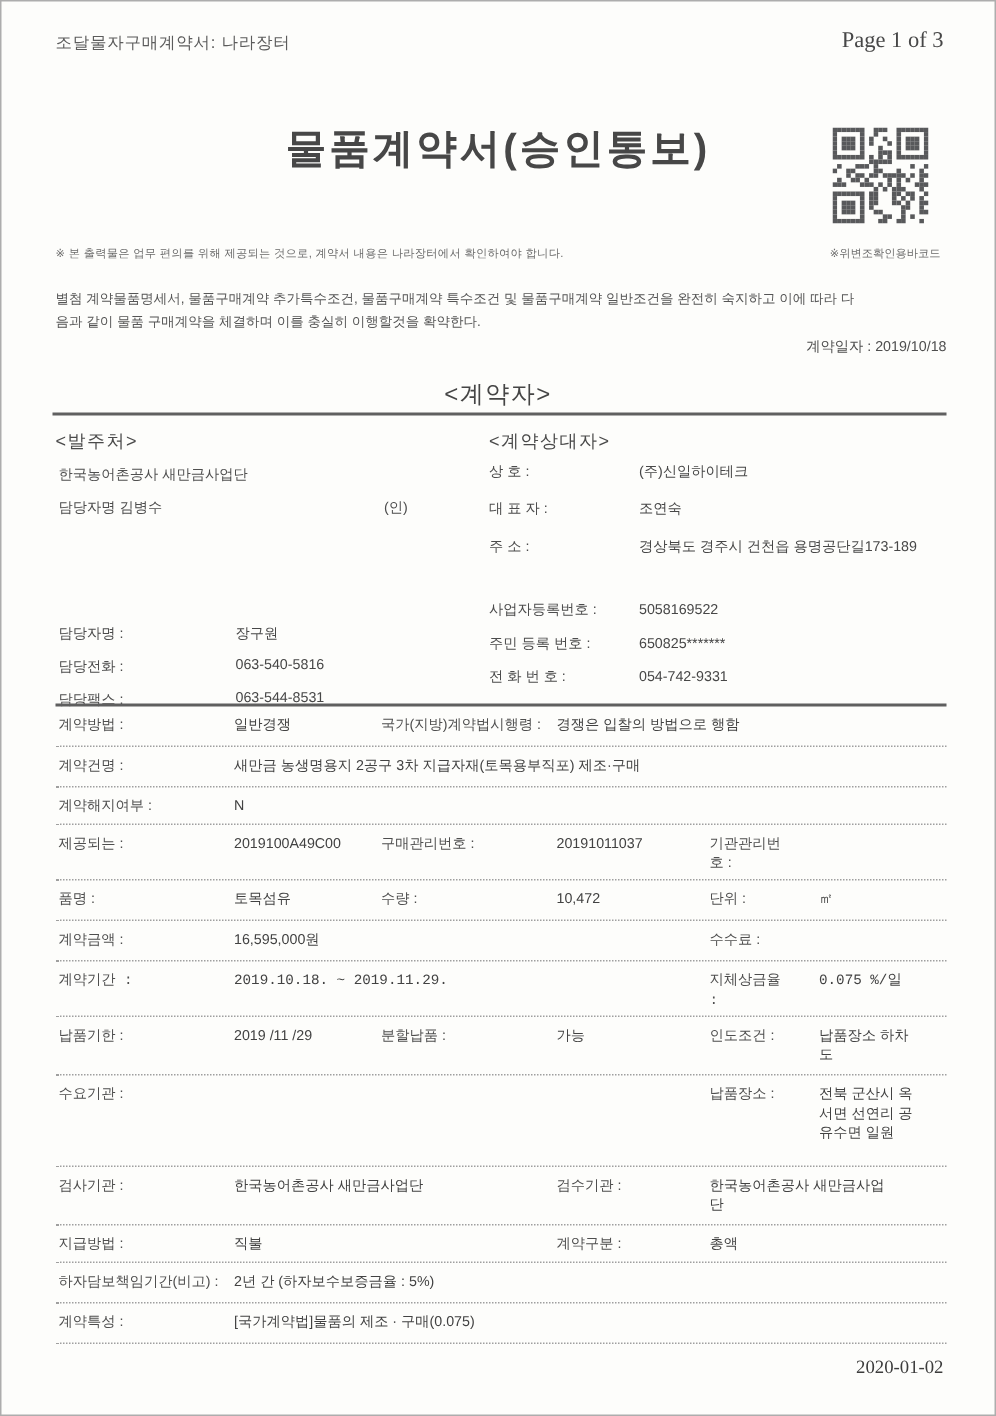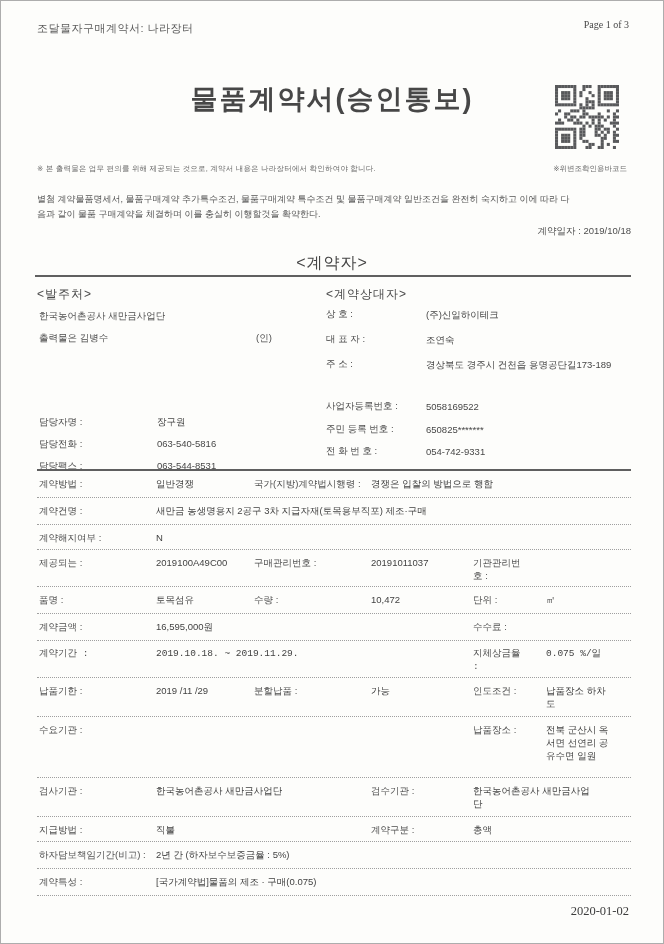--- a/index.html
+++ b/index.html
@@ -5,21 +5,21 @@
   html,body{margin:0;padding:0;background:#e9e9e7;}
   .page{
     position:relative; width:662px; height:942px;
     background:#fdfdfb; border:1px solid #adadad;
     font-family:"Liberation Sans","DejaVu Sans",sans-serif;
     color:#4c4c4c; overflow:hidden;
   }
   .abs{position:absolute;}
   .serif{font-family:"Liberation Serif","DejaVu Serif",serif;}
   .hdr-left{left:36px; top:20px; font-size:11px; color:#5c5c5c; letter-spacing:.5px;}
-  .hdr-right{right:34px; top:18px; font-size:10px; color:#474747;}
+  .hdr-right{right:34px; top:18px; font-size:15px; color:#474747;}
   .doc-title{left:0; right:0; top:80px; text-align:center; font-size:27px; font-weight:700; letter-spacing:2px; color:#474747;}
   .qr{left:554px; top:84px; width:64px; height:64px;}
   .note-left{left:36px; top:163px; font-size:7.5px; color:#6a6a6a; letter-spacing:.2px;}
   .note-right{right:36px; top:163px; font-size:7.5px; color:#6a6a6a;}
   .preamble{left:36px; top:191px; width:594px; font-size:9px; line-height:15px; color:#555; text-align:justify;}
   .contract-date{left:36px; top:224px; width:594px; text-align:right; font-size:9.5px; color:#4e4e4e;}
   .contractor-heading{left:0; right:0; top:252px; text-align:center; font-size:16px; color:#454545; letter-spacing:1px;}
   .divider{left:34px; top:274px; width:596px; height:0; border-top:2px solid #606060;}
   .party{left:36px; top:283px; width:594px; height:185px; font-size:9.5px;}
   .party .sec-head{font-size:12px; color:#4a4a4a; letter-spacing:1px;}
@@ -278,21 +278,21 @@
   <div class="abs contract-date">계약일자 : 2019/10/18</div>
 
   <div class="abs contractor-heading">&lt;계약자&gt;</div>
   <div class="abs divider"></div>
 
   <div class="abs party">
     <div class="orderer">
       <div class="sec-head">&lt;발주처&gt;</div>
       <div class="org-name">한국농어촌공사 새만금사업단</div>
       <div class="signer-row">
-        <span>출력물은 김병수</span>
+        <span>담당자명 김병수</span>
         <span class="seal">(인)</span>
       </div>
       <div class="o-fields" id="orderer-fields">
           <div class="o-row">
             <span class="lab">담당자명 :</span>
             <span class="val">장구원</span>
           </div>
           <div class="o-row">
             <span class="lab">담당전화 :</span>
             <span class="val">063-540-5816</span>

